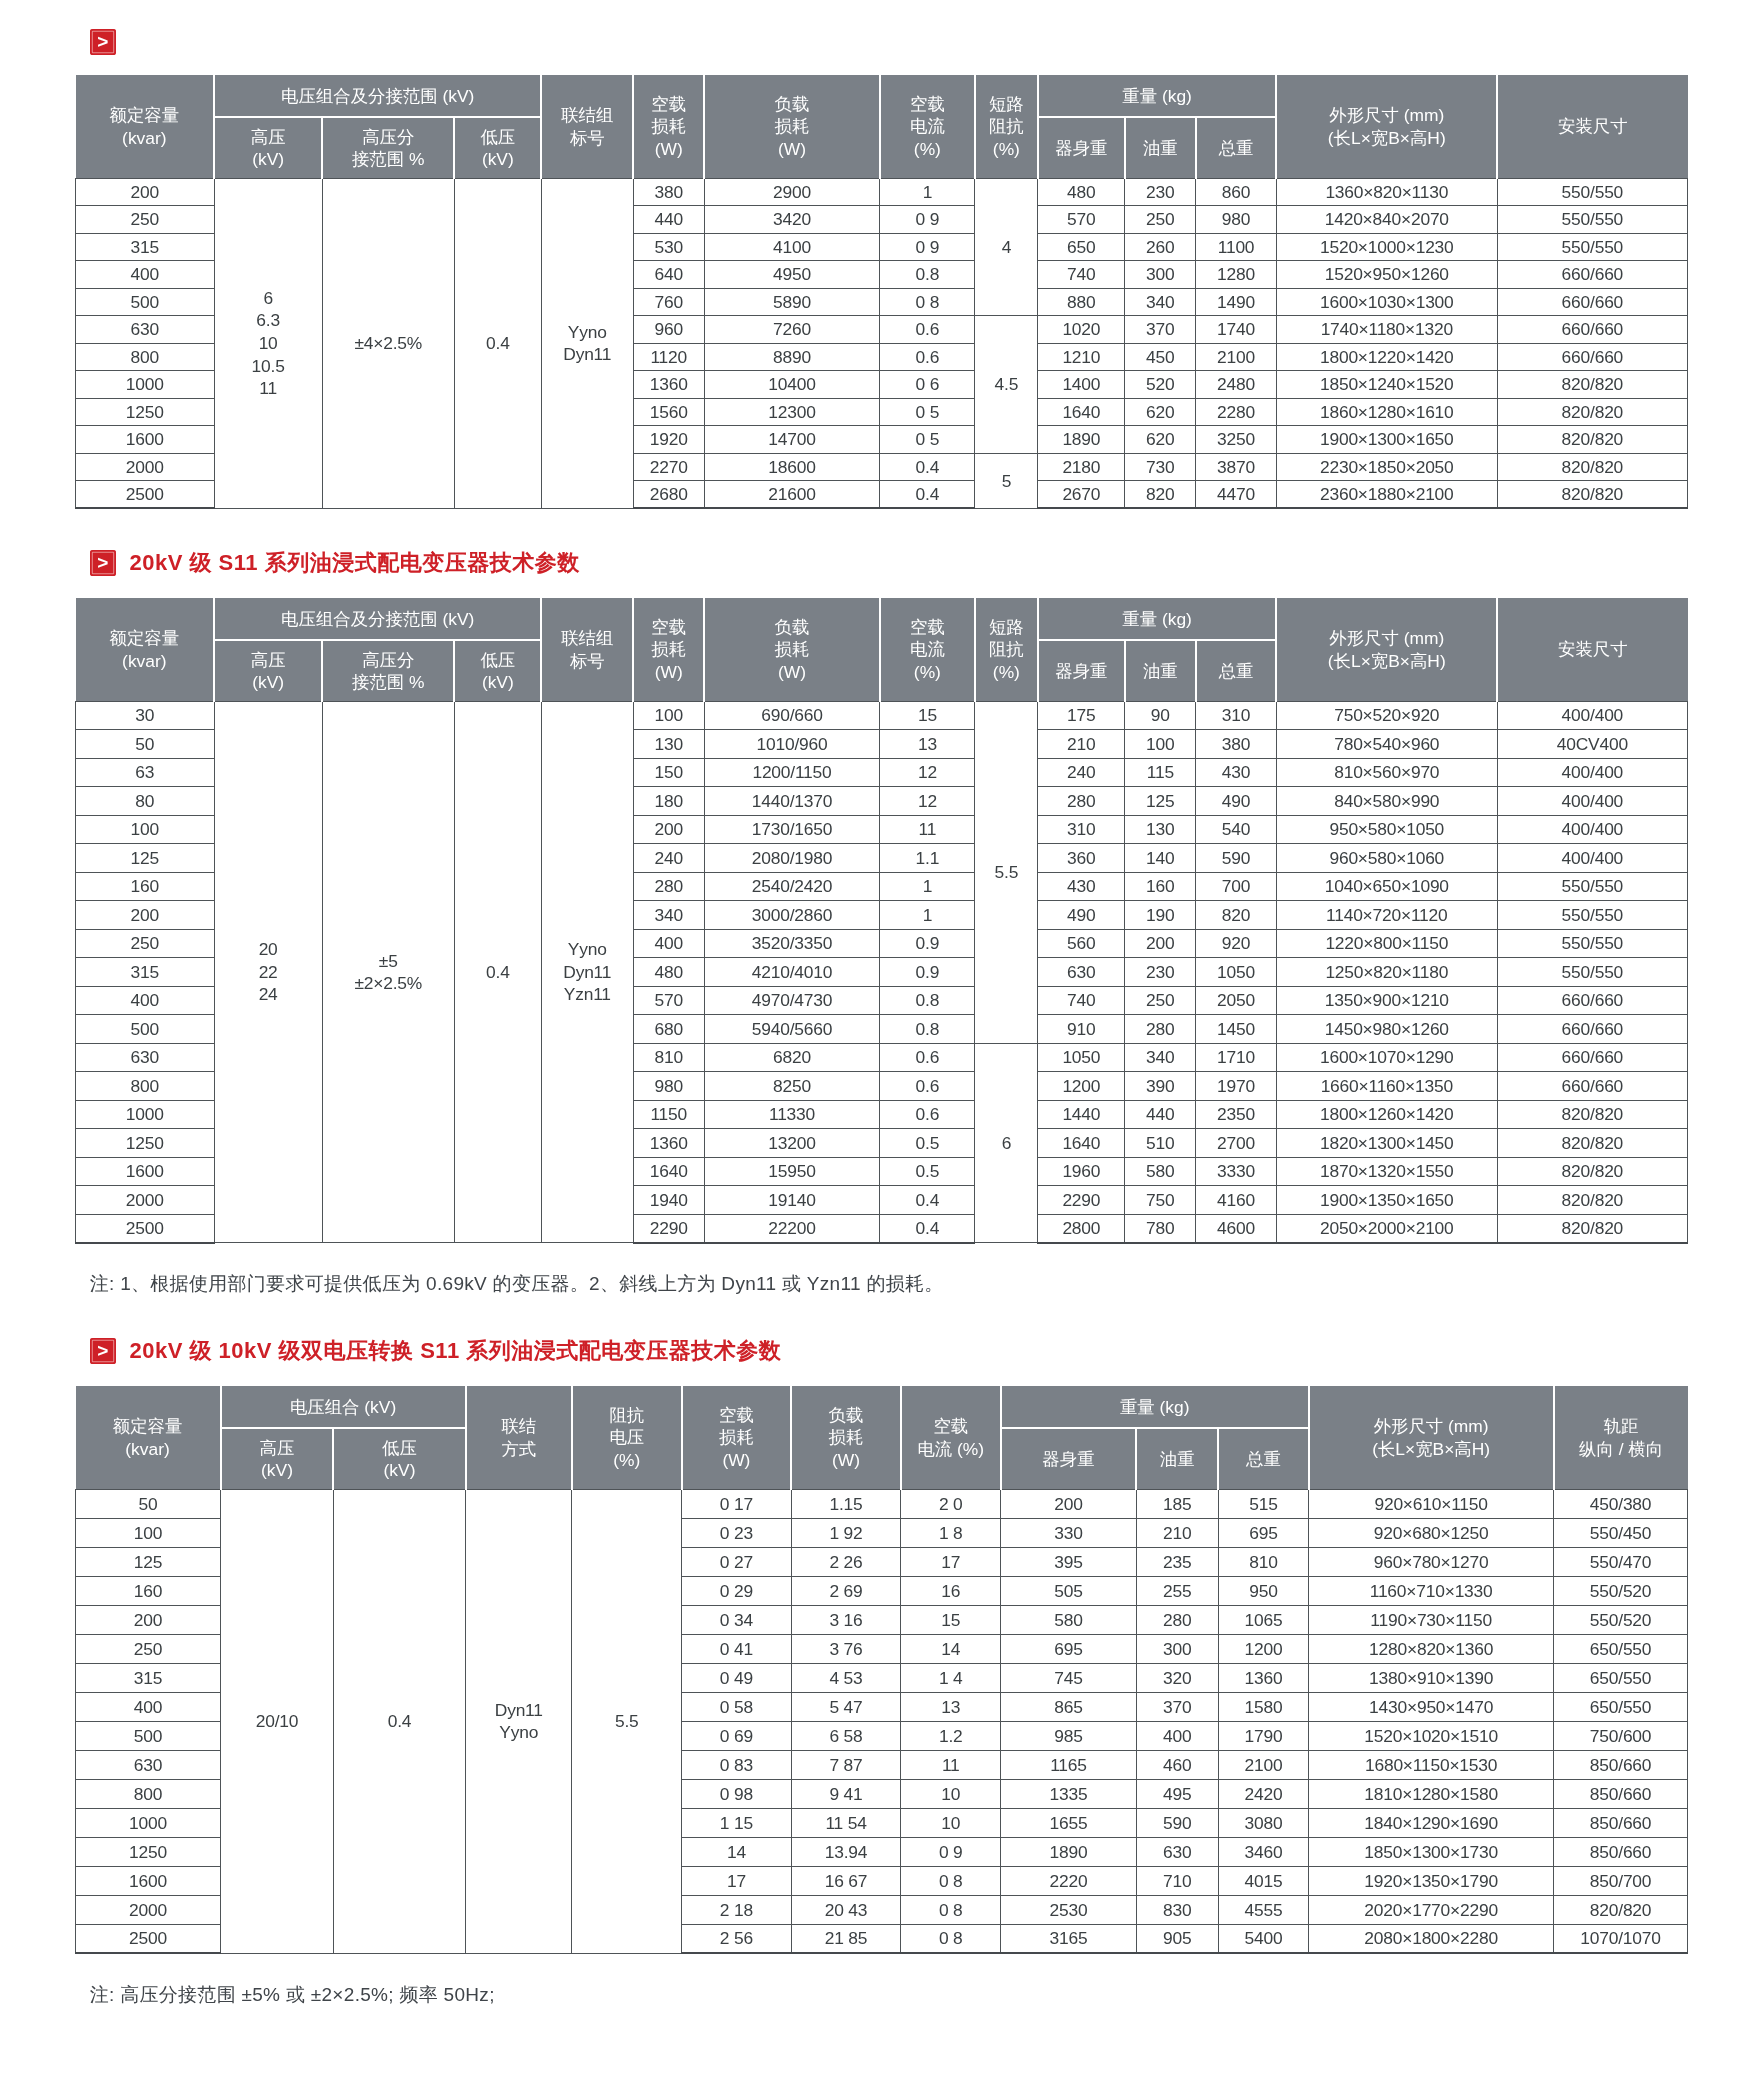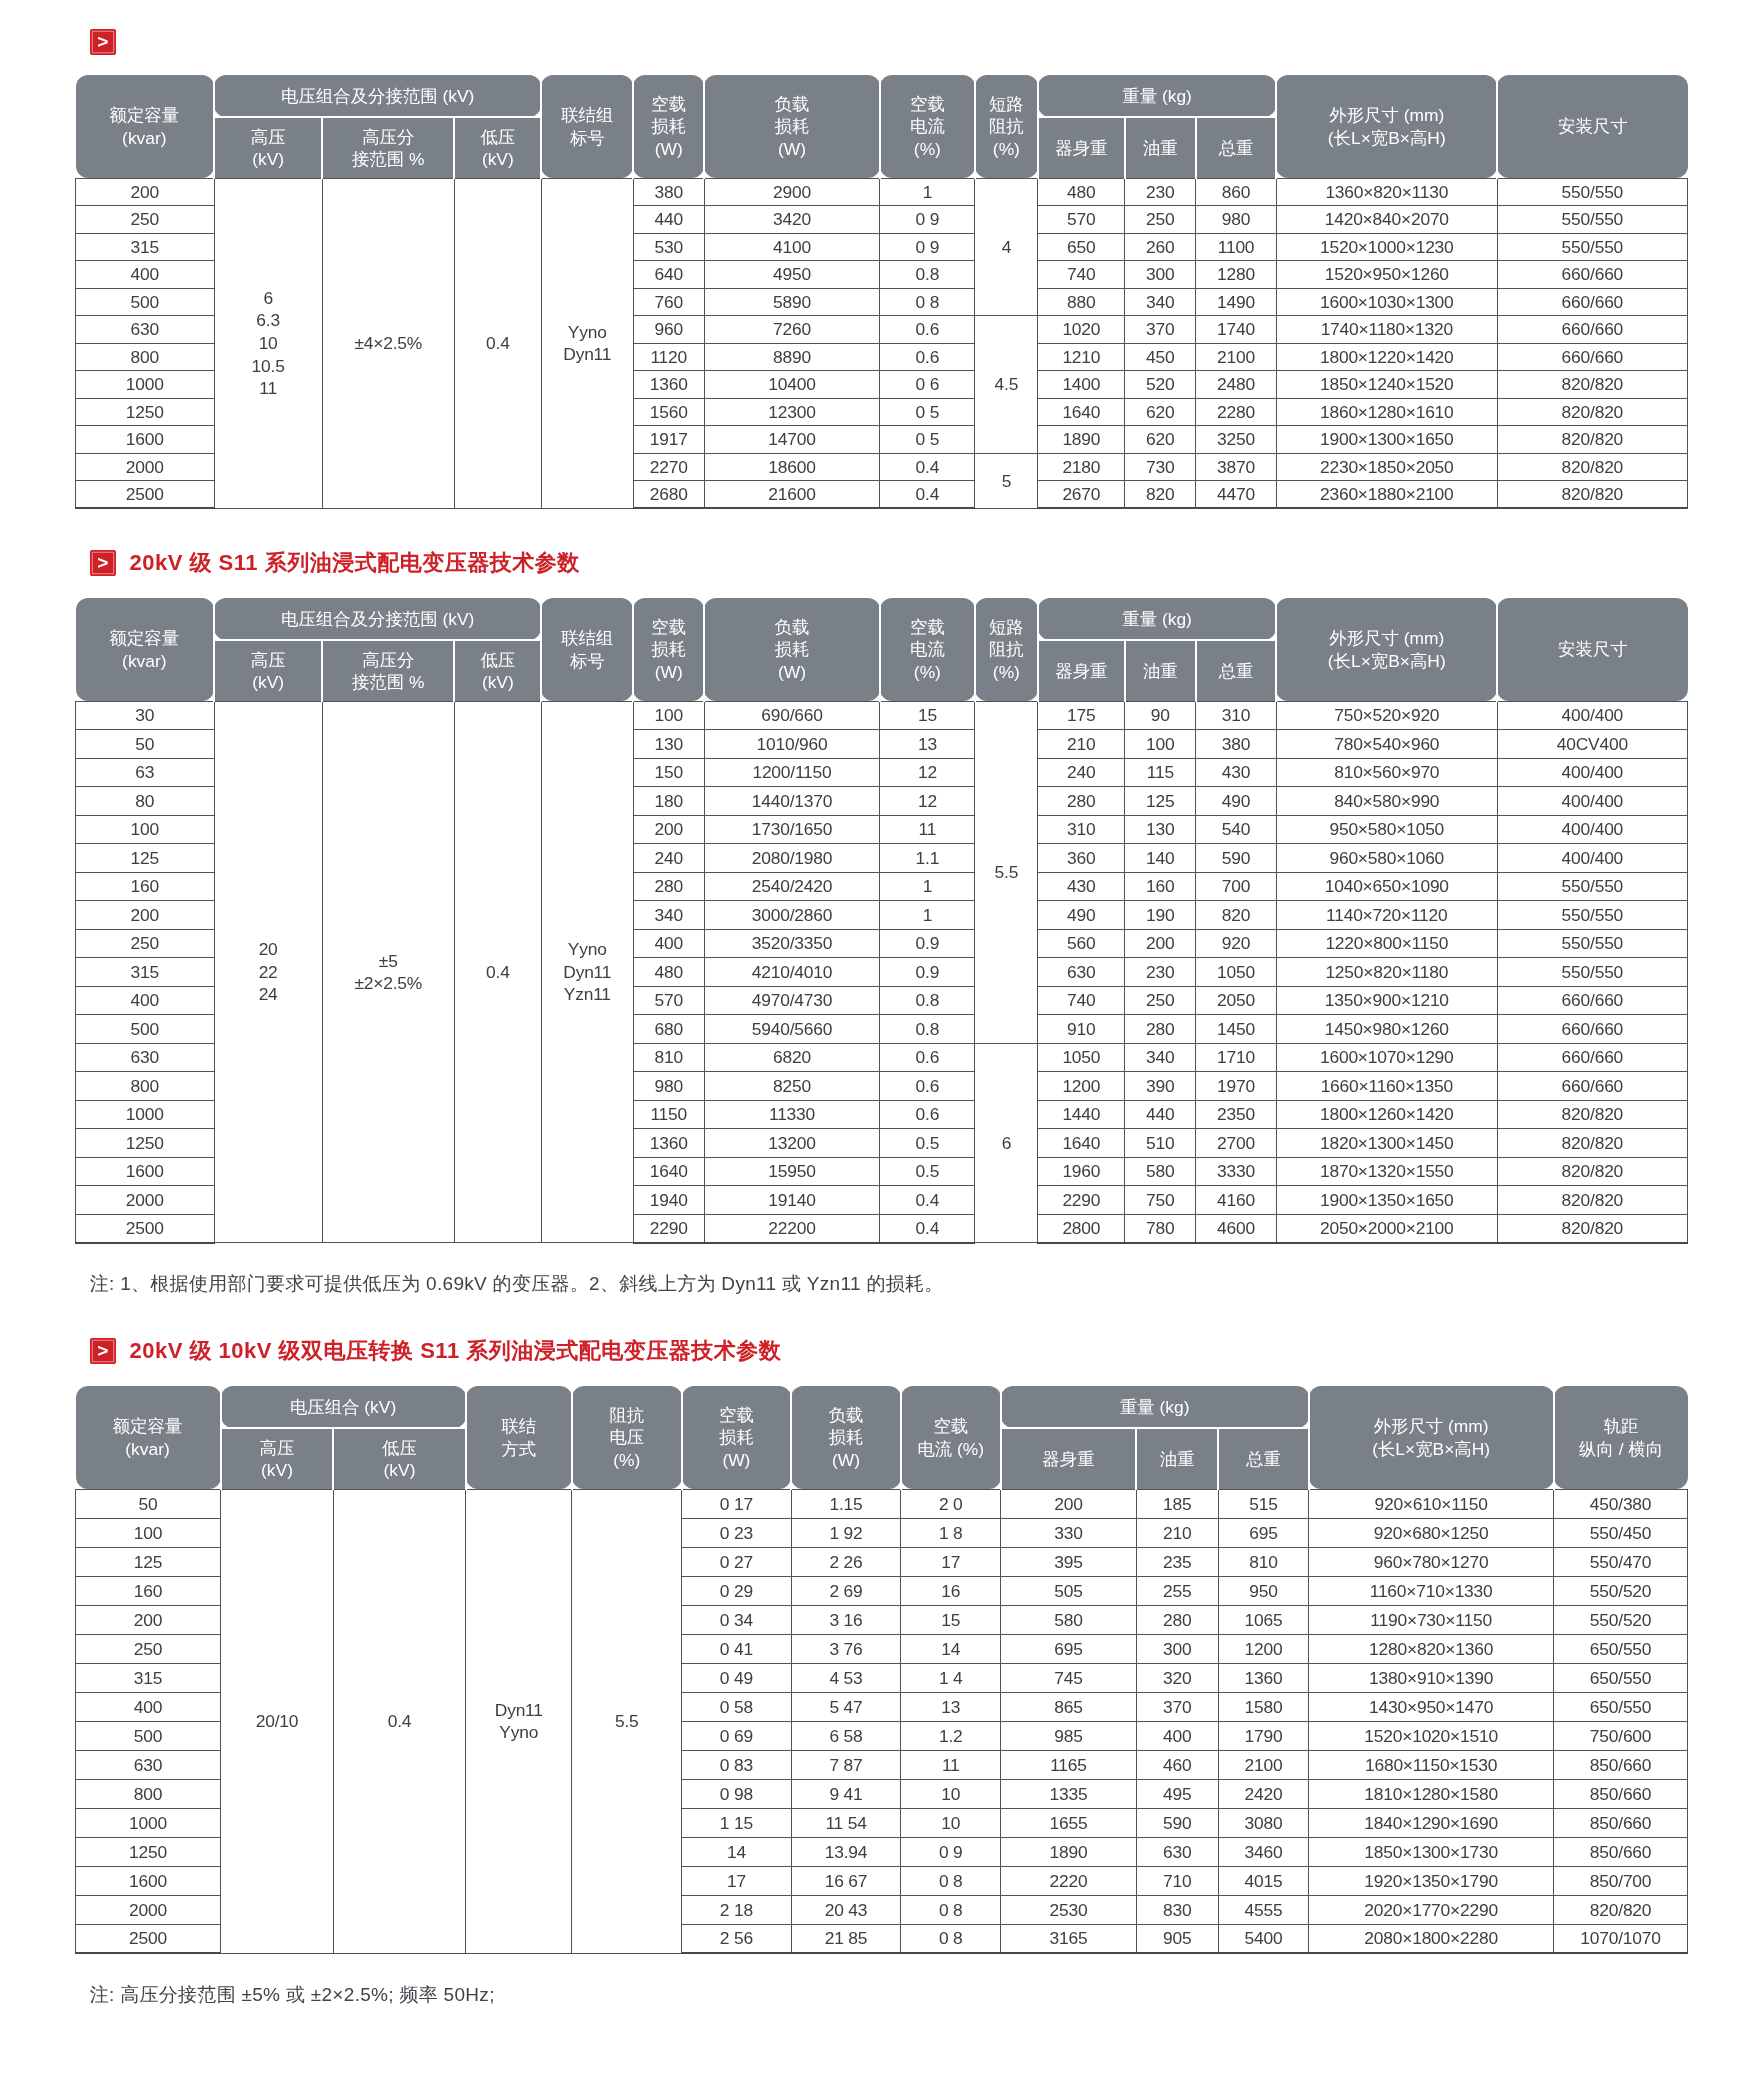--- a/index.html
+++ b/index.html
@@ -27,21 +27,21 @@
   table.spec {
     width:100%; border-collapse:collapse; table-layout:fixed;
     margin-top:20px;
   }
   table.spec thead th {
     background:#7a8087; color:#ffffff; font-weight:normal;
     font-size:17.4px; line-height:1.28; text-align:center; vertical-align:middle;
     border:2.8px solid #ffffff; border-bottom:none;
     white-space:pre-line; padding:3.7px 1.8px;
   }
-  table.spec thead tr:first-child th { border-top:none; height:42px;border-radius:12px; }
+  table.spec thead tr:first-child th { border-top:none; height:42px; }
   table.spec thead tr:first-child th:first-child { border-left:none; }
   table.spec thead tr:first-child th:last-child { border-right:none; }
   table.spec thead tr:last-child th { height:61px; }
 
   table.spec tbody td {
     border:0.9px solid #4e5357;
     border-top:1.8px solid #4e5357; border-bottom:1.8px solid #4e5357;
     font-size:17.4px; letter-spacing:-0.2px;
     text-align:center; vertical-align:middle;
     padding:0.9px 1.8px; white-space:pre-line; line-height:1.3;
@@ -223,21 +223,21 @@
           <td>12300</td>
           <td>0 5</td>
           <td>1640</td>
           <td>620</td>
           <td>2280</td>
           <td>1860×1280×1610</td>
           <td>820/820</td>
         </tr>
         <tr>
           <td>1600</td>
-          <td>1917</td>
+          <td>1920</td>
           <td>14700</td>
           <td>0 5</td>
           <td>1890</td>
           <td>620</td>
           <td>3250</td>
           <td>1900×1300×1650</td>
           <td>820/820</td>
         </tr>
         <tr>
           <td>2000</td>

